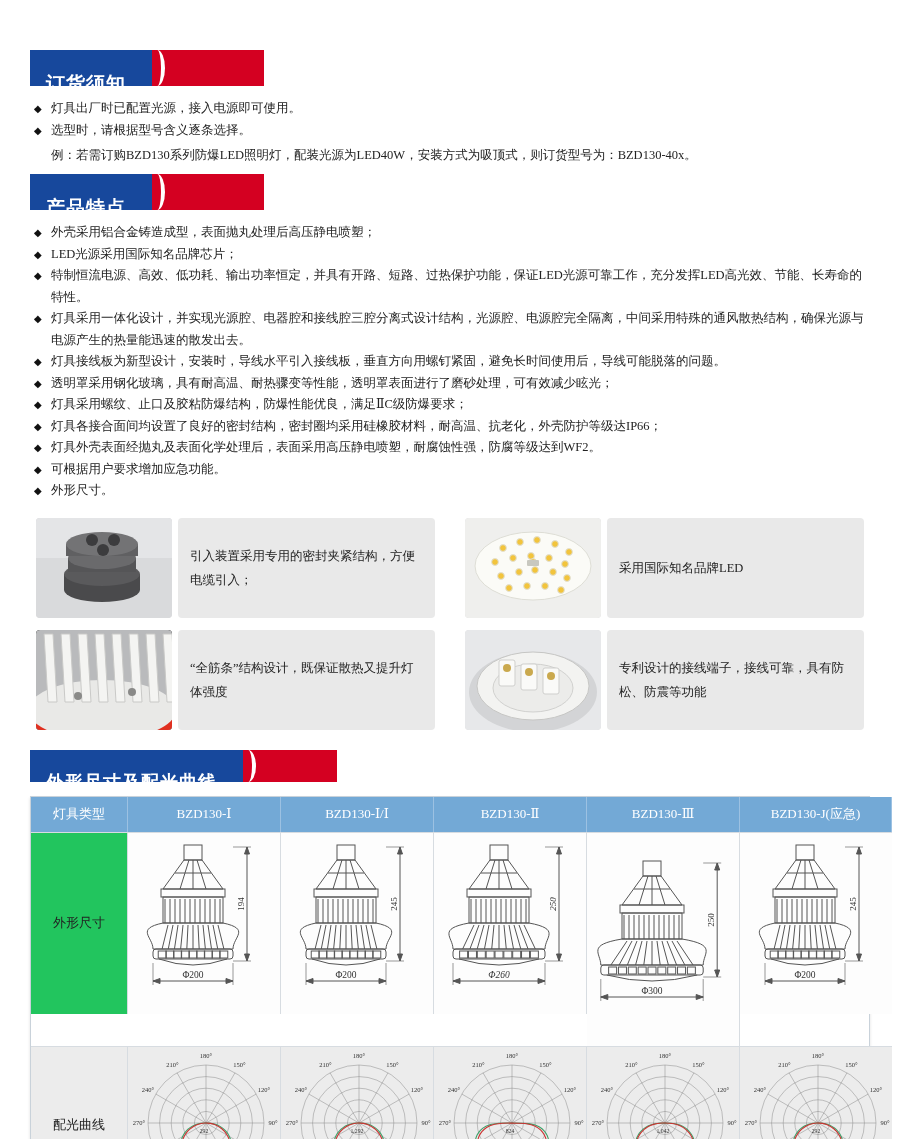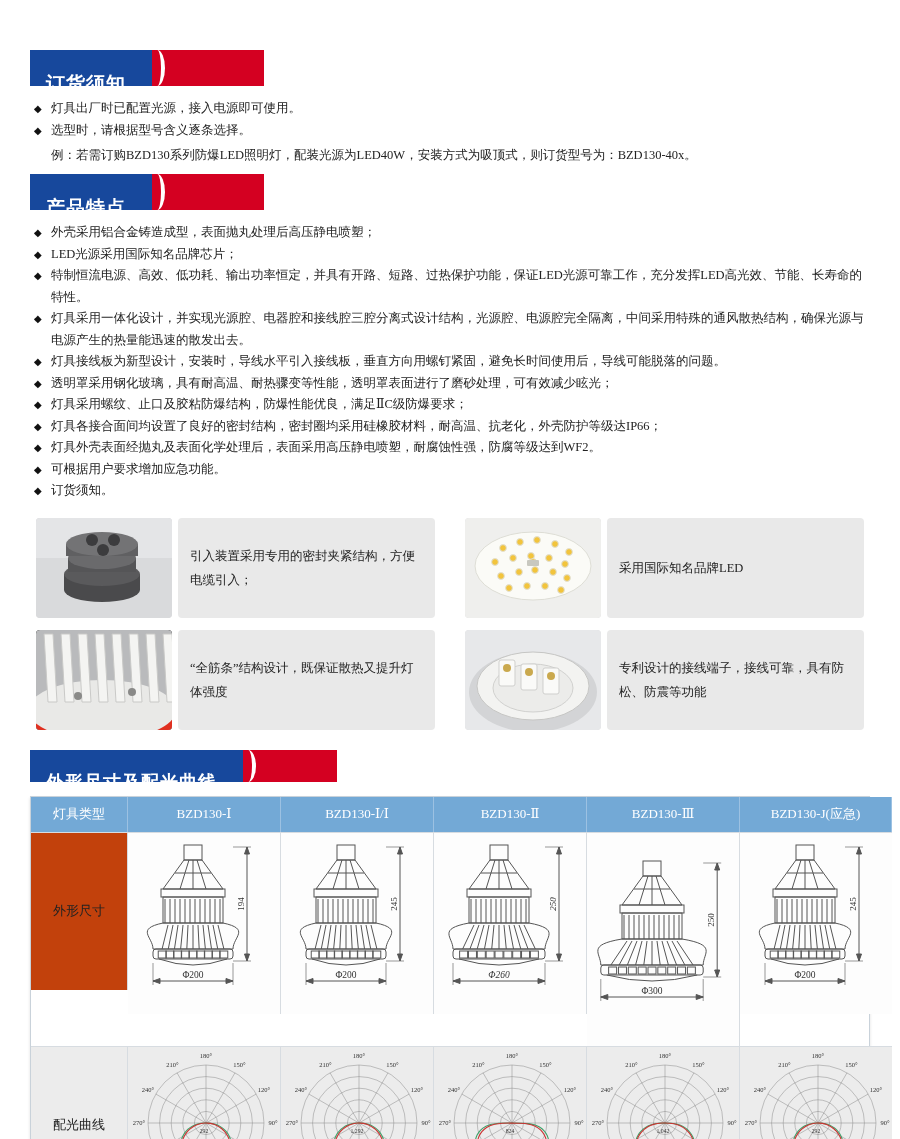--- a/index.html
+++ b/index.html
@@ -70,21 +70,21 @@
       <li><span class="diamond">◆</span><span>外壳采用铝合金铸造成型，表面抛丸处理后高压静电喷塑；</span></li>
       <li><span class="diamond">◆</span><span>LED光源采用国际知名品牌芯片；</span></li>
       <li><span class="diamond">◆</span><span>特制恒流电源、高效、低功耗、输出功率恒定，并具有开路、短路、过热保护功能，保证LED光源可靠工作，充分发挥LED高光效、节能、长寿命的特性。</span></li>
       <li><span class="diamond">◆</span><span>灯具采用一体化设计，并实现光源腔、电器腔和接线腔三腔分离式设计结构，光源腔、电源腔完全隔离，中间采用特殊的通风散热结构，确保光源与电源产生的热量能迅速的散发出去。</span></li>
       <li><span class="diamond">◆</span><span>灯具接线板为新型设计，安装时，导线水平引入接线板，垂直方向用螺钉紧固，避免长时间使用后，导线可能脱落的问题。</span></li>
       <li><span class="diamond">◆</span><span>透明罩采用钢化玻璃，具有耐高温、耐热骤变等性能，透明罩表面进行了磨砂处理，可有效减少眩光；</span></li>
       <li><span class="diamond">◆</span><span>灯具采用螺纹、止口及胶粘防爆结构，防爆性能优良，满足ⅡC级防爆要求；</span></li>
       <li><span class="diamond">◆</span><span>灯具各接合面间均设置了良好的密封结构，密封圈均采用硅橡胶材料，耐高温、抗老化，外壳防护等级达IP66；</span></li>
       <li><span class="diamond">◆</span><span>灯具外壳表面经抛丸及表面化学处理后，表面采用高压静电喷塑，耐腐蚀性强，防腐等级达到WF2。</span></li>
       <li><span class="diamond">◆</span><span>可根据用户要求增加应急功能。</span></li>
-      <li><span class="diamond">◆</span><span>订货须知。</span></li>
+      <li><span class="diamond">◆</span><span>外形尺寸。</span></li>
     </ul>
 
   <div class="cards" id="cards">
       <div class="card">
         <div class="photo">
           <svg xmlns="http://www.w3.org/2000/svg" width="136" height="100" viewBox="0 0 136 100">
     <rect width="136" height="100" fill="#d9dadc"></rect>
             <rect width="136" height="40" fill="#e4e5e7"></rect>
     <ellipse cx="66" cy="72" rx="38" ry="12" fill="#4a4a4c"></ellipse>
             <rect x="28" y="56" width="76" height="16" fill="#4a4a4c"></rect>
@@ -180,21 +180,21 @@
     <div class="red-ribbon" style="width:110px;"></div>
   </div>
 
   <div class="spec" id="spec-table">
       <div class="hcell">灯具类型</div>
       <div class="hcell">BZD130-Ⅰ</div>
       <div class="hcell">BZD130-Ⅰ/Ⅰ</div>
       <div class="hcell">BZD130-Ⅱ</div>
       <div class="hcell">BZD130-Ⅲ</div>
       <div class="hcell">BZD130-J(应急)</div>
-      <div class="cell rowlabel row-dims-label" style="height: 158px; background: #c2410c;">外形尺寸</div>
+      <div class="cell rowlabel row-dims-label" style="height: 182px; background: #22c55e;">外形尺寸</div>
       <div class="cell" style="height: 182px; background: rgb(253, 253, 253);">
         <svg xmlns="http://www.w3.org/2000/svg" width="150" height="172" viewBox="0 0 150 172">
    <g fill="none" stroke="#555" stroke-width="1">
     <rect x="55" y="8" width="18" height="15"></rect>
     <path d="M55 23 L34 52 L94 52 L73 23 Z"></path>
     <line x1="46" y1="36" x2="82" y2="36"></line>
     <line x1="60" y1="23" x2="51" y2="52"></line>
             <line x1="68" y1="23" x2="77" y2="52"></line>
     <line x1="64" y1="23" x2="64" y2="52"></line>
     <rect x="32" y="52" width="64" height="8"></rect>

